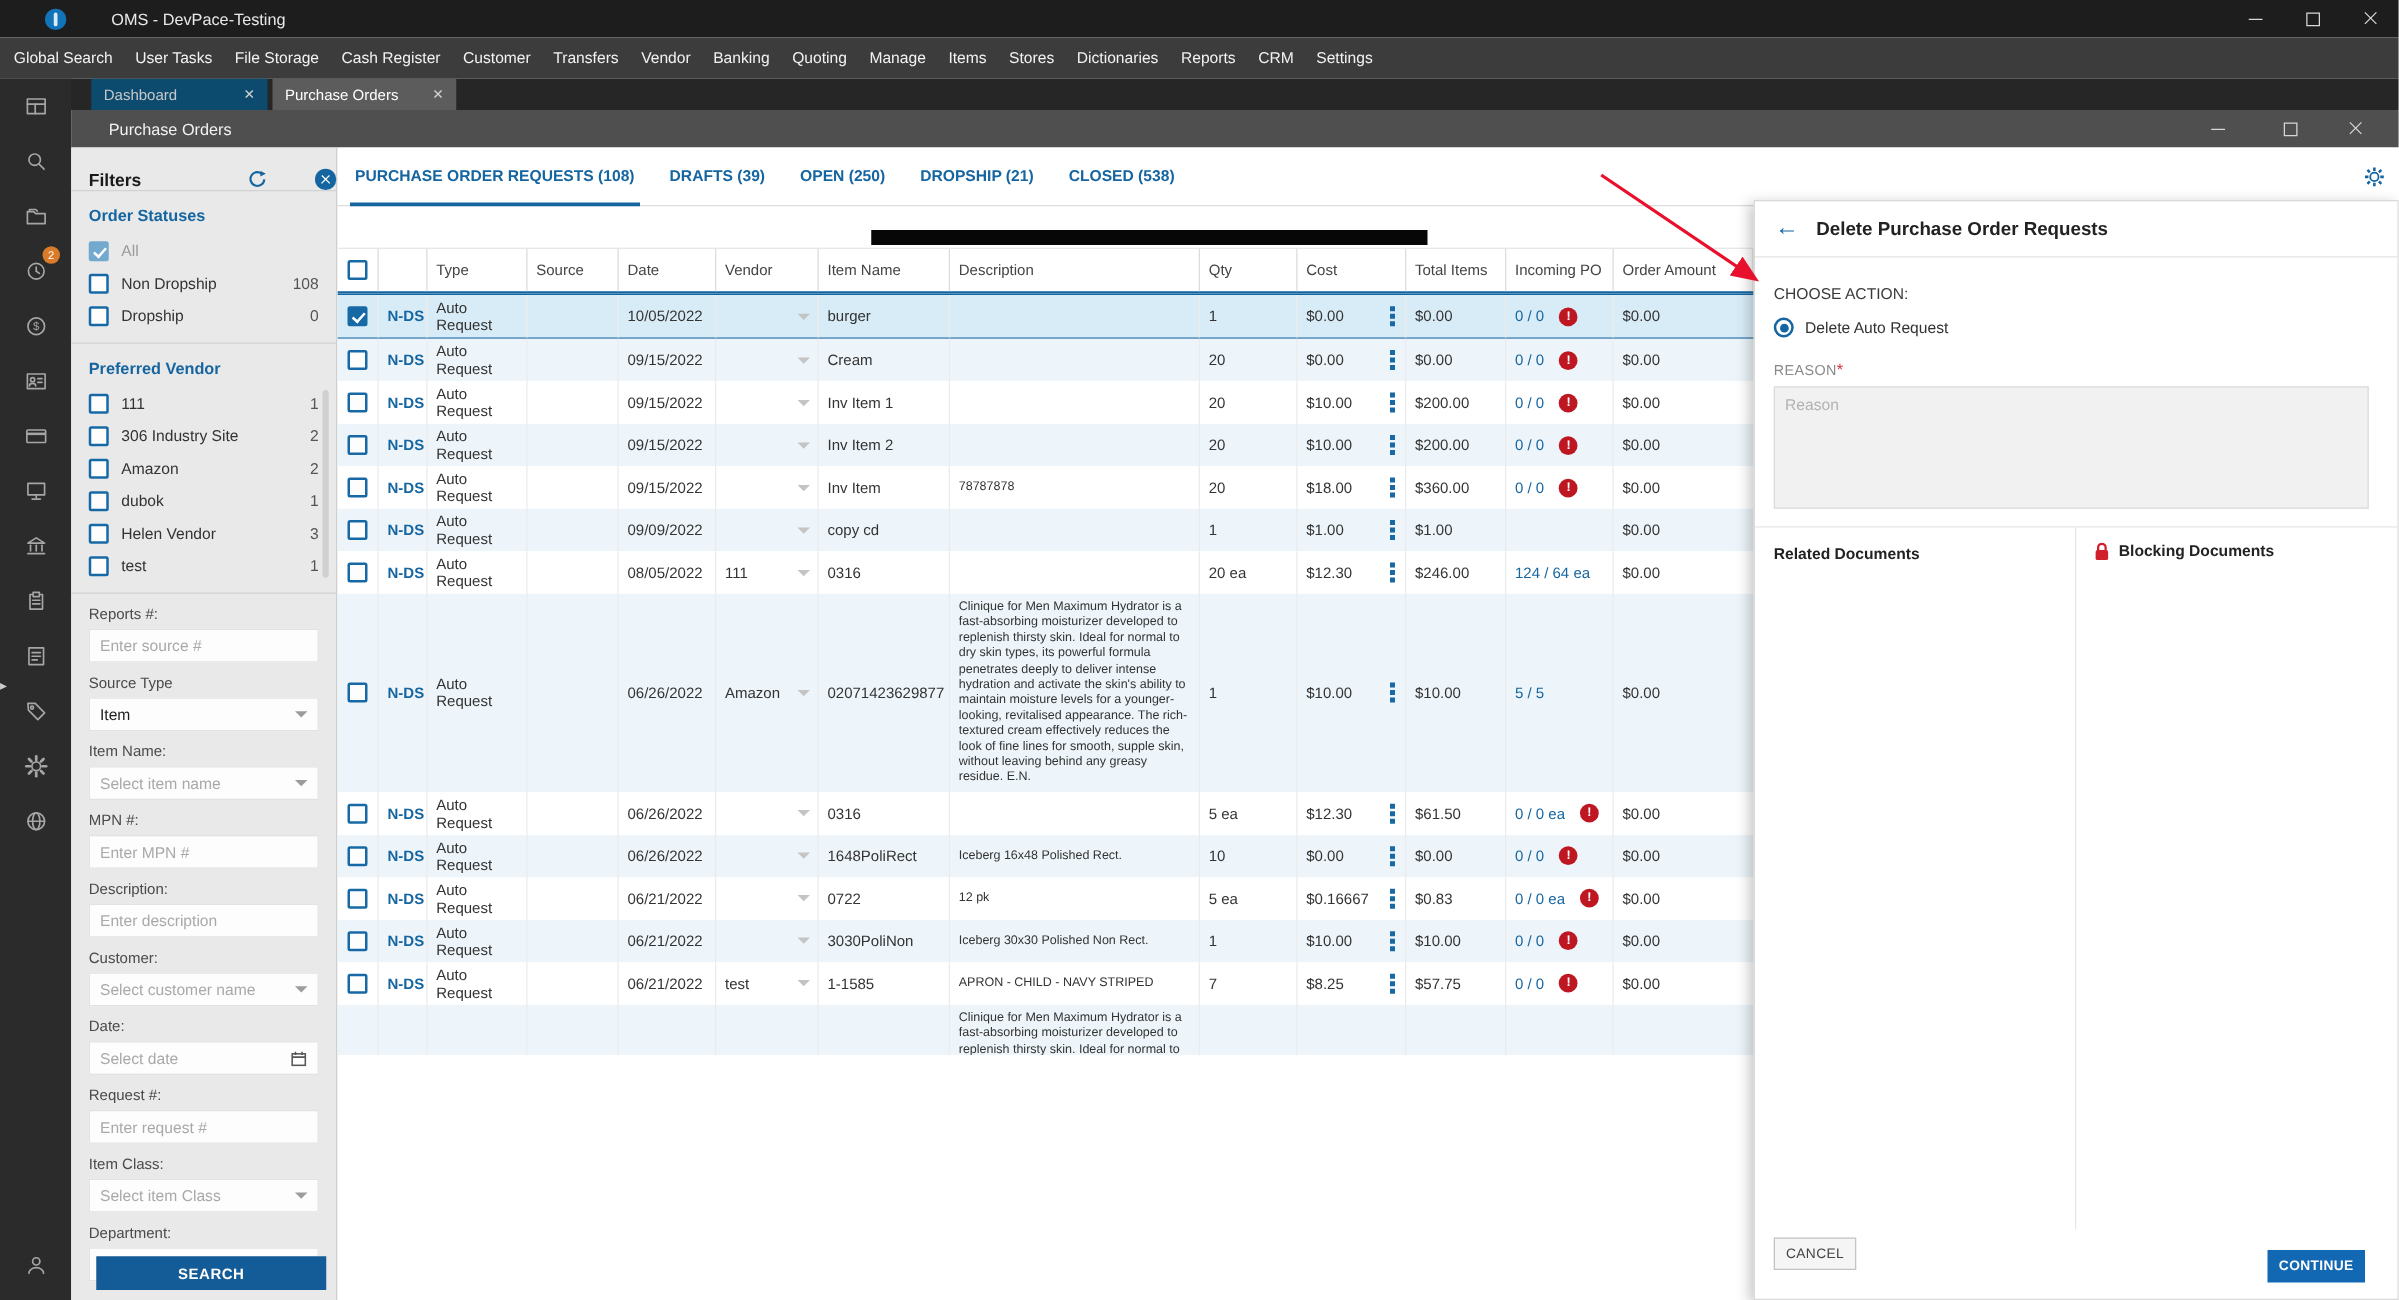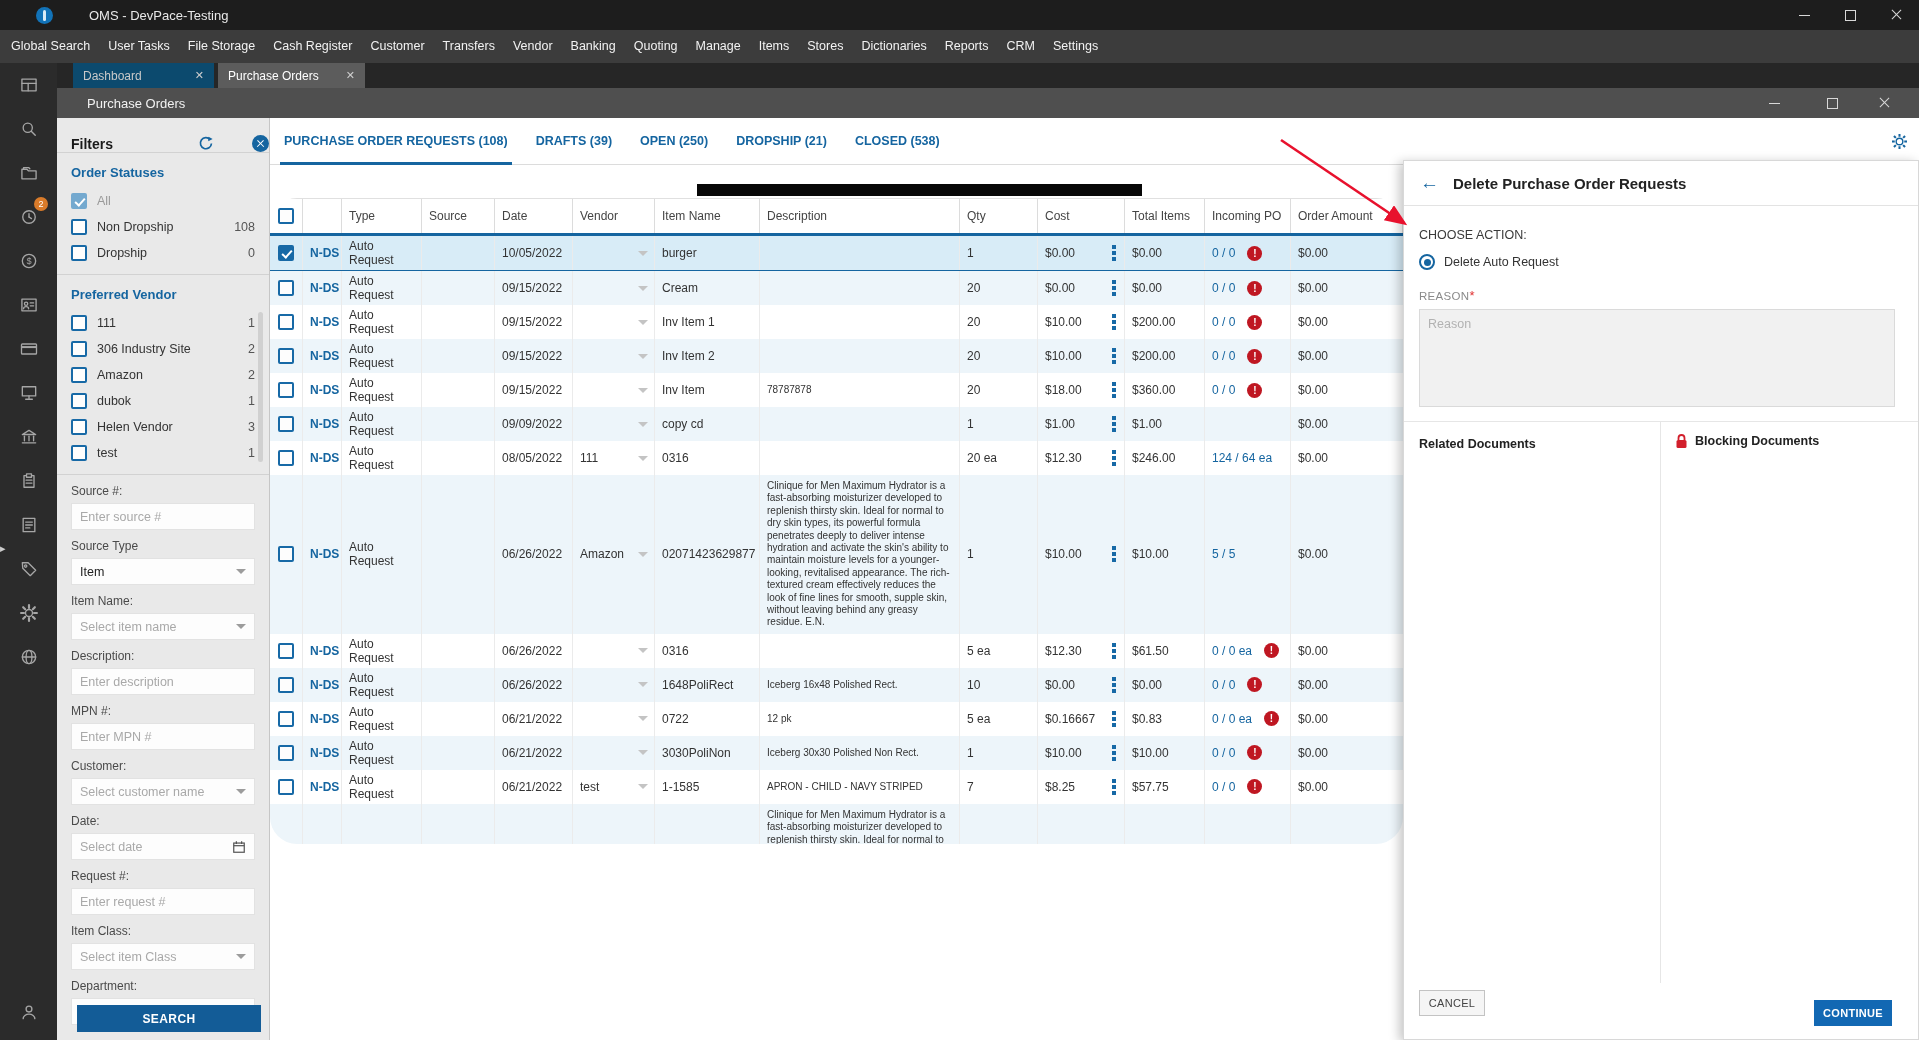--- a/index.html
+++ b/index.html
@@ -86,21 +86,21 @@
   
   #content{position:absolute;left:270px;top:118px;width:1649px;height:922px;background:#fff;}
   #tabrow{position:absolute;left:0;top:0;width:100%;height:47px;border-bottom:1px solid #dcdcdc;
     display:flex;align-items:center;box-sizing:border-box;}
   .main-tab{margin:0 14px;font-size:12.5px;font-weight:bold;color:#1565a0;height:47px;display:flex;align-items:center;position:relative;}
   .main-tab.active::after{content:"";position:absolute;left:-4px;right:-4px;bottom:0;height:3px;background:#1565a0;}
   #tab-gear{position:absolute;right:10px;top:14px;width:19px;height:19px;stroke:#1565a0;fill:none;stroke-width:1.8;}
   #black-strip{position:absolute;left:427px;top:66px;width:445px;height:12px;background:#070707;}
 
   
-  #grid{position:absolute;left:0;top:80px;width:1133px;height:646px;overflow:hidden;font-size:12px;color:#333;border-radius:27px;}
+  #grid{position:absolute;left:0;top:80px;width:1133px;height:646px;overflow:hidden;font-size:12px;color:#333;}
   .trow{display:flex;min-height:34px;align-items:stretch;background:#fff;}
   .trow.alt{background:#edf5fa;}
   .trow.selected{background:#d8ecf7;border-top:1px solid #1565a0;border-bottom:1px solid #1565a0;}
   .tcell{display:flex;align-items:center;padding-left:7px;box-sizing:border-box;border-right:1px solid #ebebeb;flex:0 0 auto;}
   #ghead .tcell{border-right:1px solid #dcdcdc;color:#444;}
   #ghead{display:flex;height:34px;border-top:1px solid #e0e0e0;border-bottom:2px solid #1565a0;align-items:stretch;background:#fff;}
   .c0{width:33px;justify-content:center;padding-left:0;}
   .c1{width:39px;} .c2{width:80px;} .c3{width:73px;} .c4{width:78px;} .c5{width:82px;}
   .c6{width:105px;} .c7{width:200px;} .c8{width:78px;} .c9{width:87px;}
   .c10{width:80px;} .c11{width:86px;} .c12{width:112px;border-right:none;}
@@ -442,49 +442,49 @@
           <div class="chk-row">
             <span class="cb"></span>
             <span class="chk-label">test</span>
             <span class="chk-count">1</span>
           </div>
         </div>
     </div>
 
     <div id="field-list">
         <div class="fgroup">
-          <div class="flabel">Source #:</div>
+          <div class="flabel">Reports #:</div>
           <div class="finput">
             <span>Enter source #</span>
           </div>
         </div>
         <div class="fgroup">
           <div class="flabel">Source Type</div>
           <div class="finput">
             <span class="val">Item</span>
             <span class="caret"></span>
           </div>
         </div>
         <div class="fgroup">
           <div class="flabel">Item Name:</div>
           <div class="finput">
             <span>Select item name</span>
             <span class="caret"></span>
           </div>
         </div>
         <div class="fgroup">
+          <div class="flabel">MPN #:</div>
+          <div class="finput">
+            <span>Enter MPN #</span>
+          </div>
+        </div>
+        <div class="fgroup">
           <div class="flabel">Description:</div>
           <div class="finput">
             <span>Enter description</span>
-          </div>
-        </div>
-        <div class="fgroup">
-          <div class="flabel">MPN #:</div>
-          <div class="finput">
-            <span>Enter MPN #</span>
           </div>
         </div>
         <div class="fgroup">
           <div class="flabel">Customer:</div>
           <div class="finput">
             <span>Select customer name</span>
             <span class="caret"></span>
           </div>
         </div>
         <div class="fgroup">

